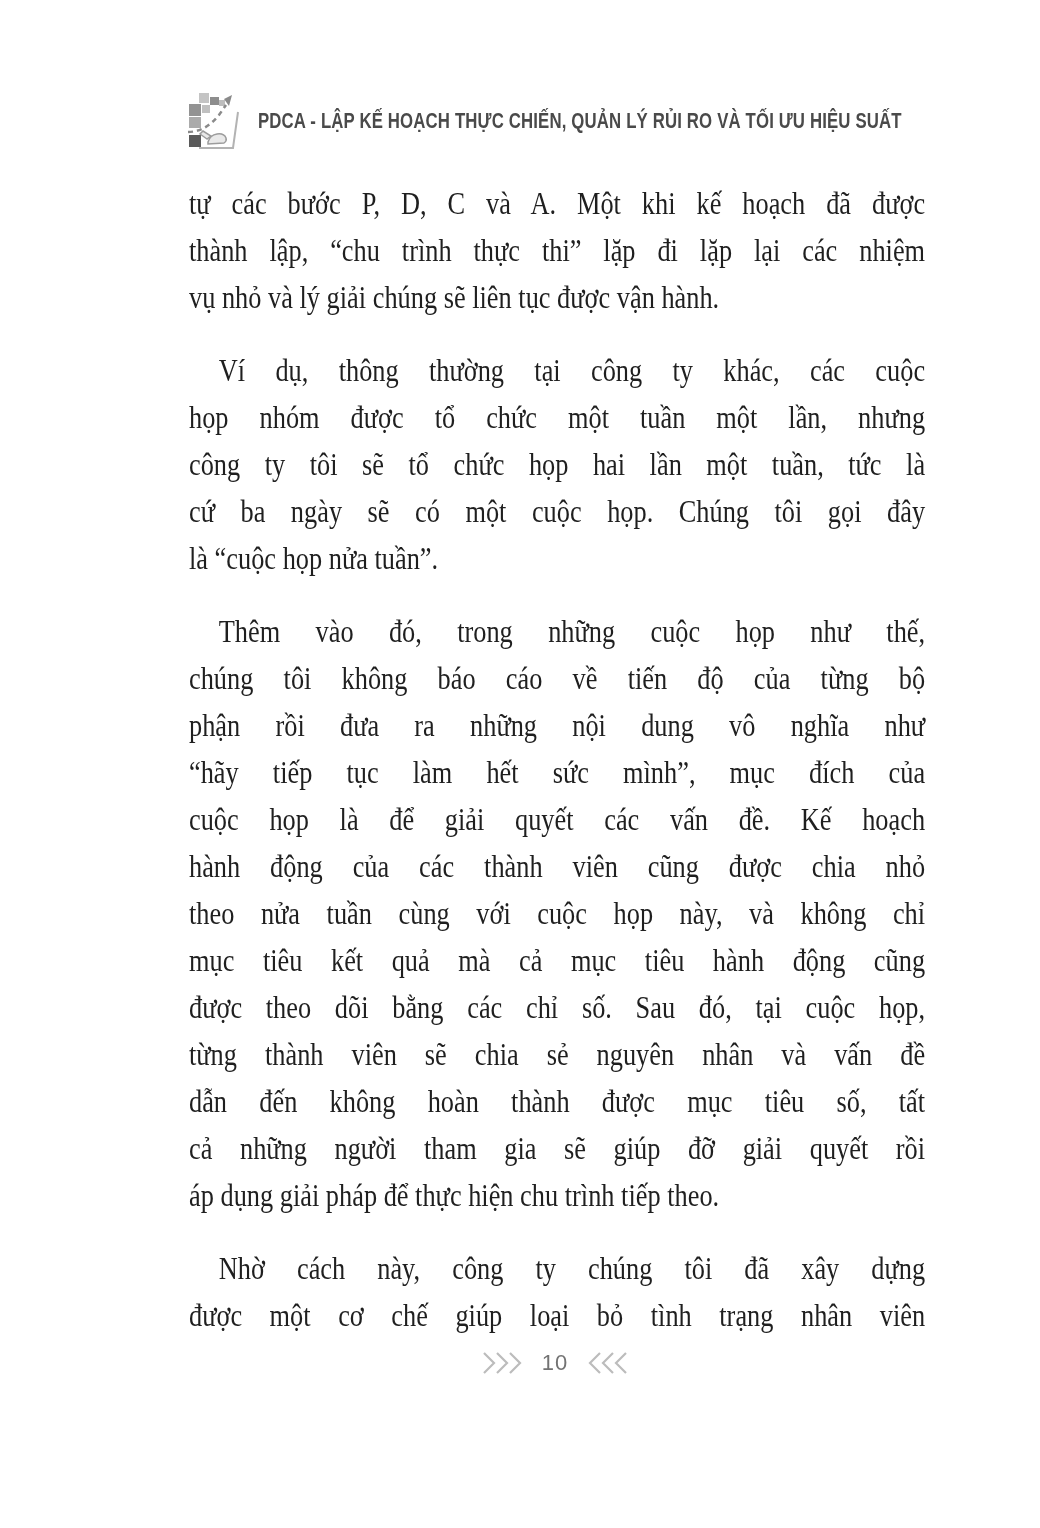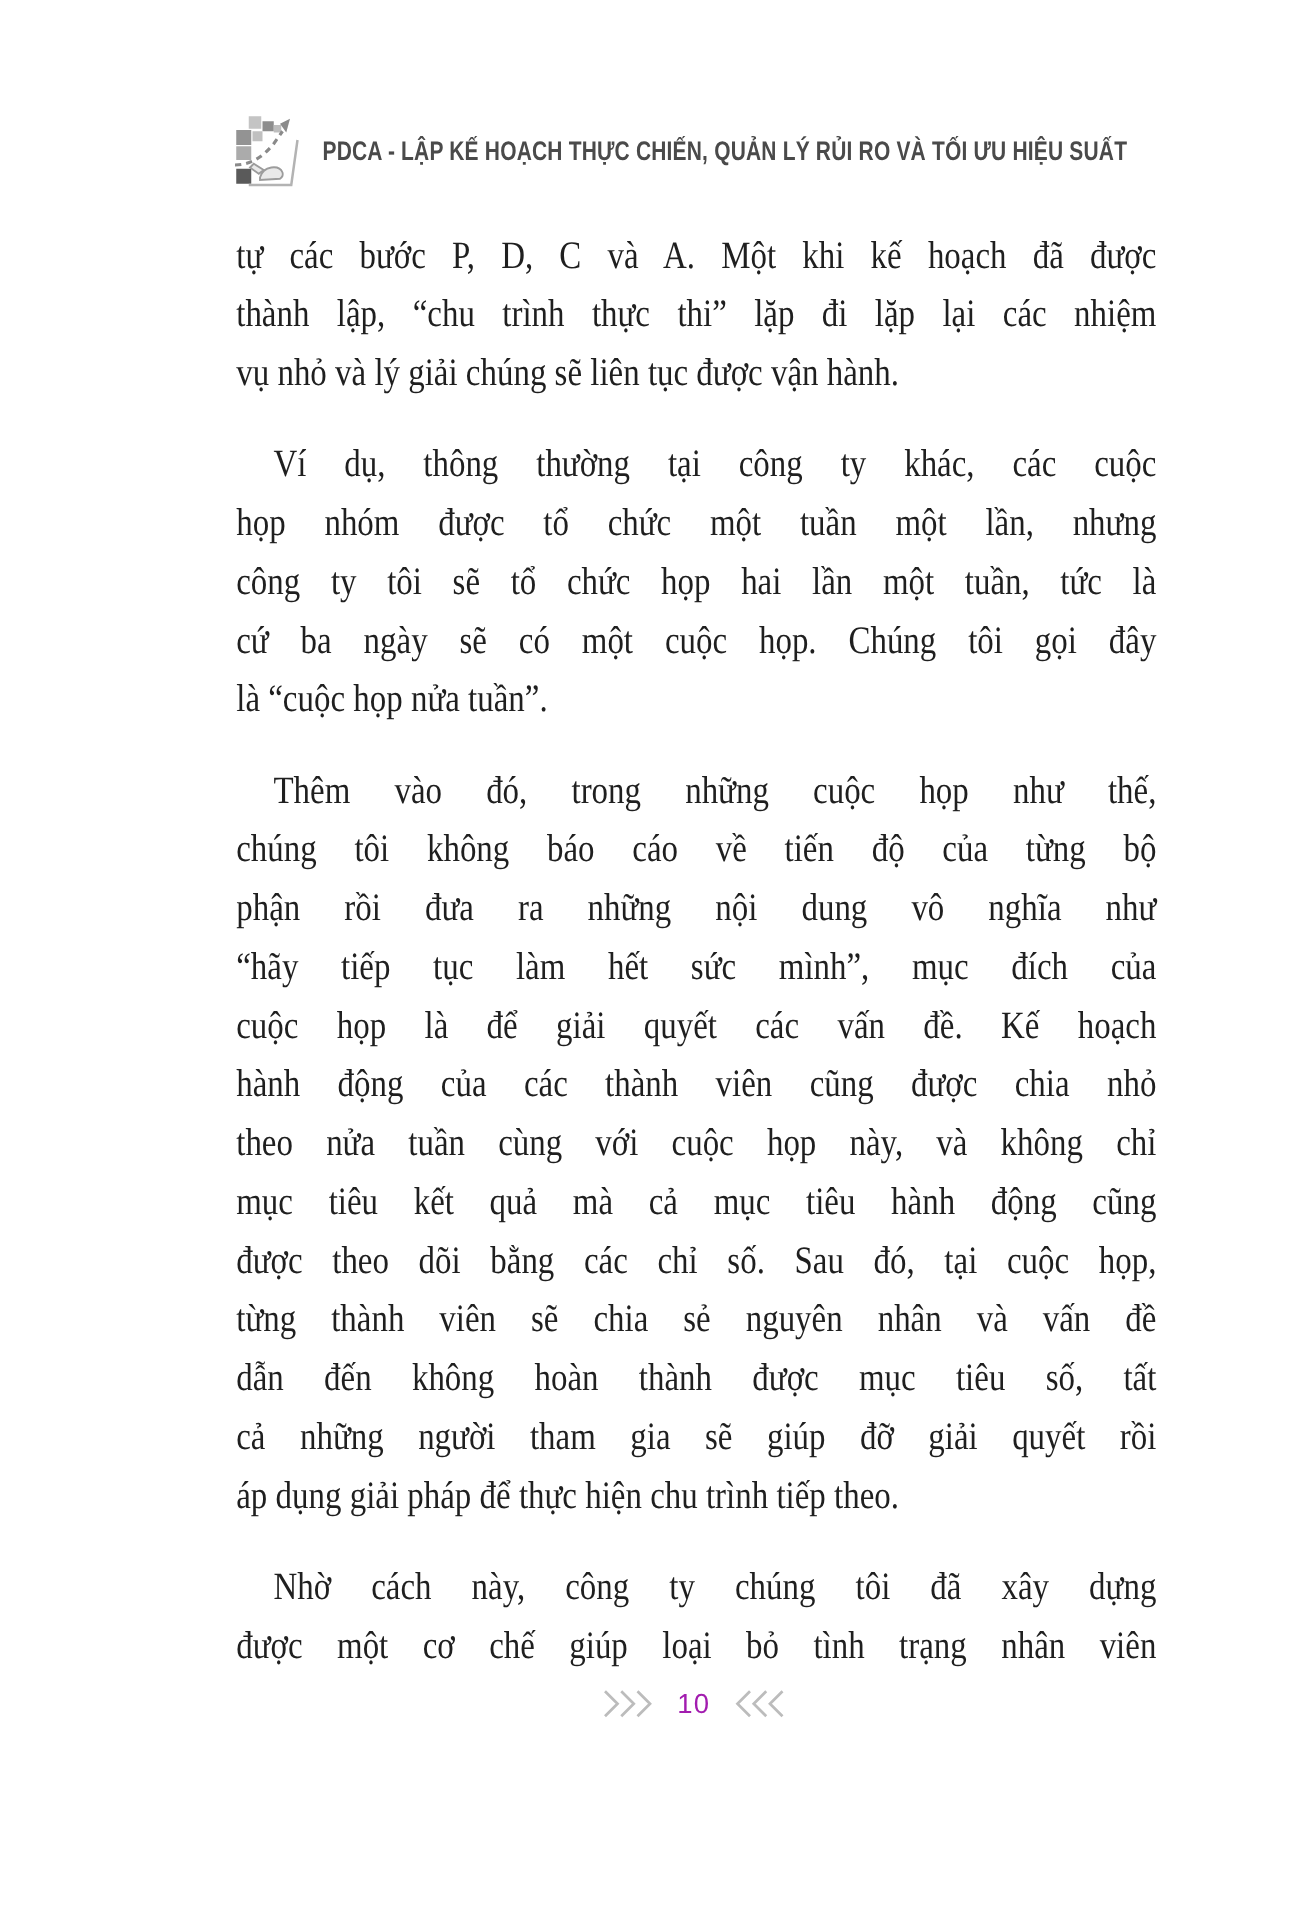--- a/index.html
+++ b/index.html
@@ -68,21 +68,21 @@
     top: 1350px;
     width: 100%;
     display: flex;
     justify-content: center;
     align-items: center;
     gap: 16px;
   }
   .page-num {
     font-family: "Liberation Sans", sans-serif;
     font-size: 22px;
-    color: #a21caf;
+    color: #737373;
     letter-spacing: 1px;
   }
   .chev { display: block; }
 </style>
 </head>
 <body>
 
 <div class="page">
 
   <div class="header">

